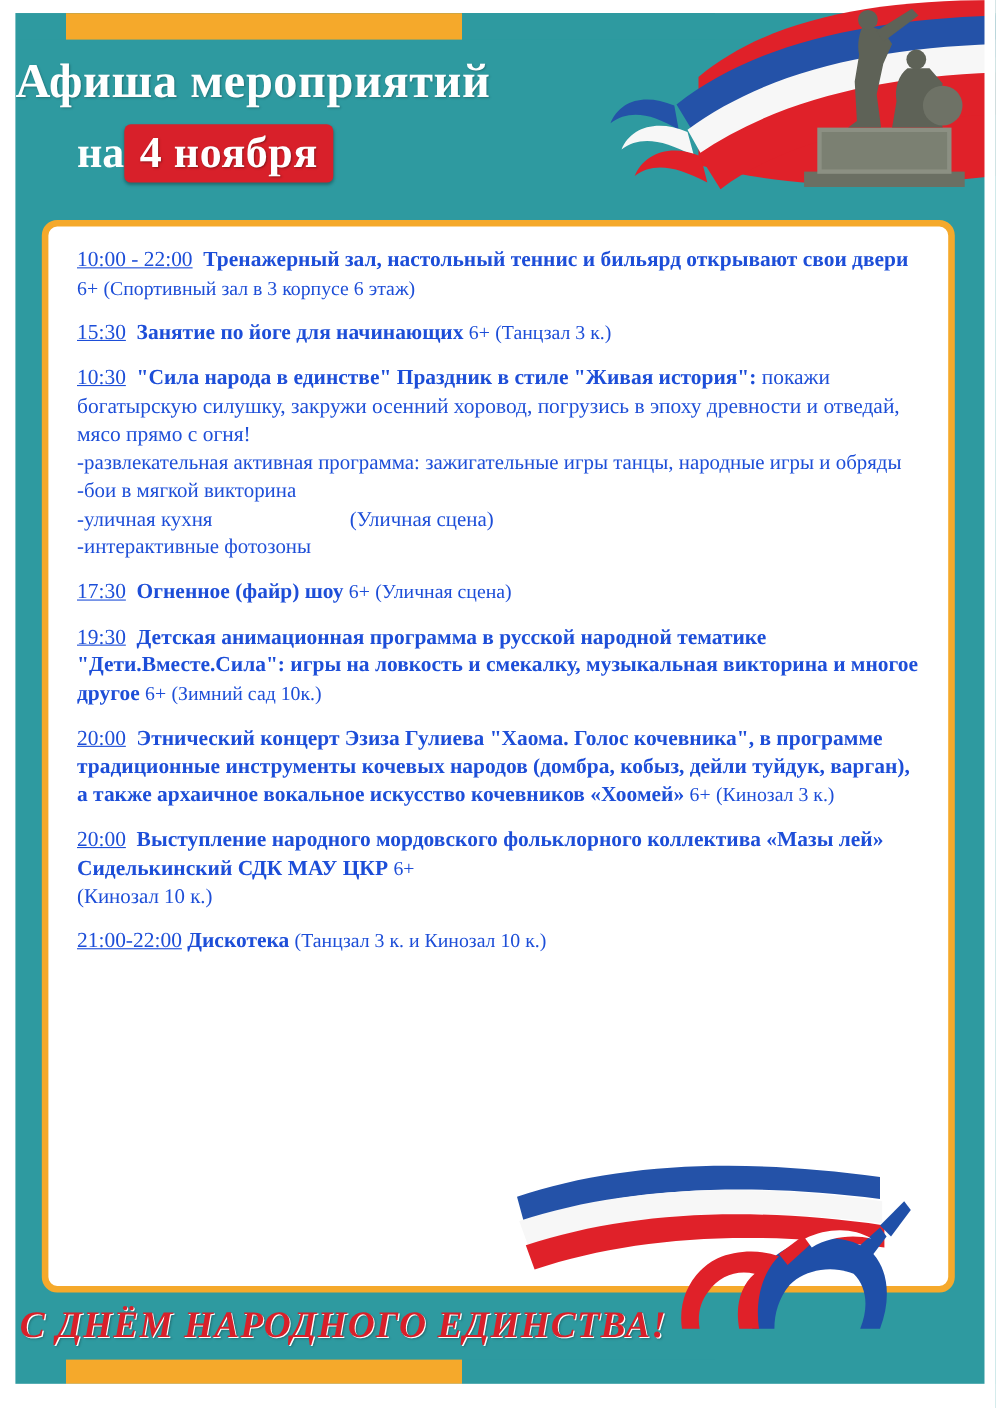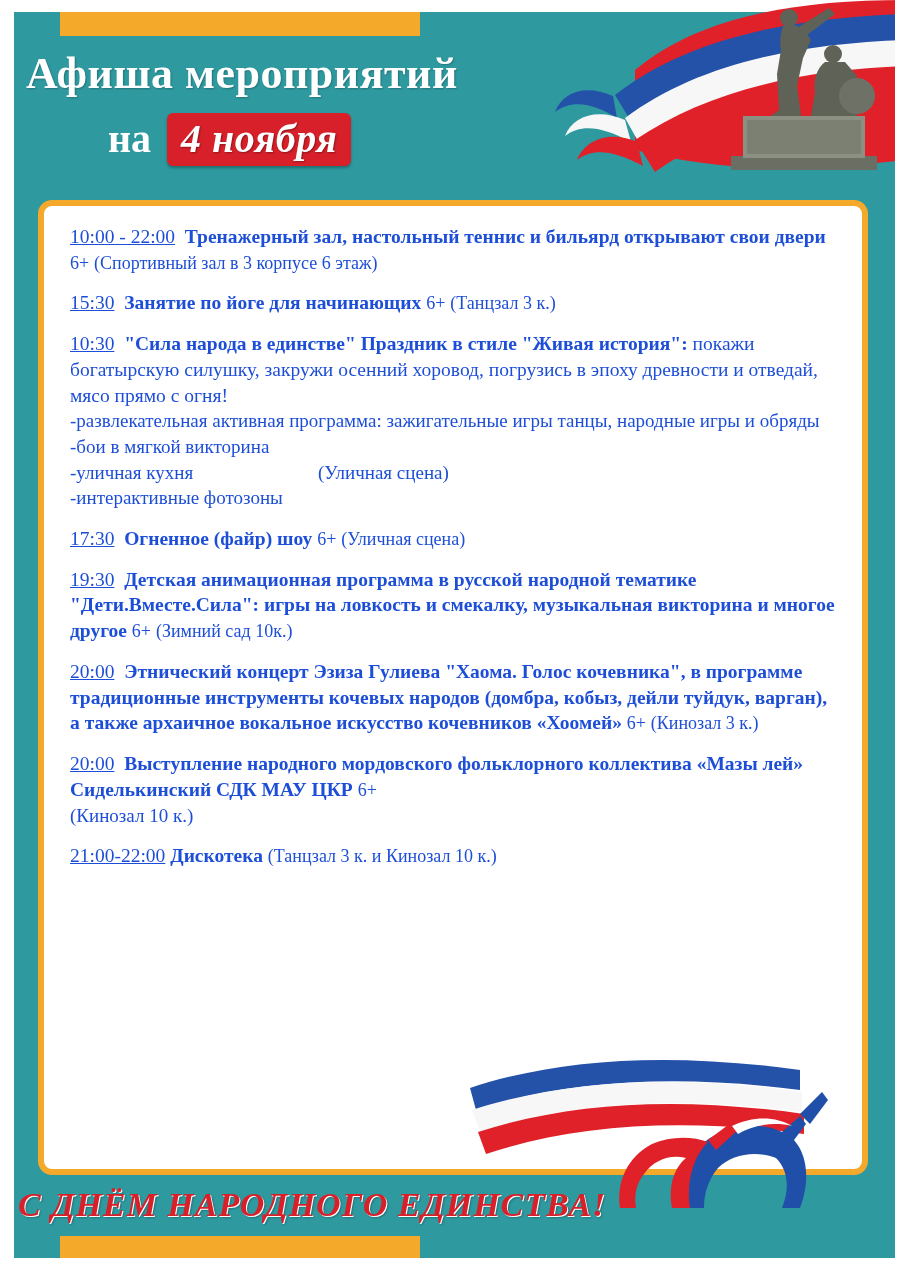--- a/index.html
+++ b/index.html
@@ -56,52 +56,51 @@
     position: absolute;
     top: 0; right: 0;
     width: 10px; height: 1280px;
     background: #ffffff;
   }
 
   
   .header {
     position: absolute;
     top: 48px;
-    left: 12px;
+    left: 0;
     width: 640px;
     height: 150px;
     color: #ffffff;
   }
   .title-line1 {
     font-size: 44px;
     font-weight: bold;
     padding-left: 14px;
     letter-spacing: 0.5px;
     text-shadow: 1px 1px 2px rgba(0,0,0,0.25);
   }
   .title-line2 {
     margin-top: 14px;
-    padding-left: 96px;
+    padding-left: 70px;
     font-size: 40px;
     font-weight: bold;
     display: flex;
     align-items: baseline;
-    gap: 16px;
+    gap: 0;
   }
   .date-badge {
     background: #d8202a;
     color: #ffffff;
     padding: 2px 14px 4px 14px;
     border-radius: 6px;
     font-size: 40px;
     font-weight: bold;
     letter-spacing: 0.5px;
     box-shadow: 0 2px 3px rgba(0,0,0,0.3);
     text-shadow: 1px 1px 2px rgba(0,0,0,0.35);
-    font-style: italic;
   }
 
   
   .art-topright {
     position: absolute;
     top: 0;
     right: 0;
     width: 420px;
     height: 210px;
     overflow: hidden;

